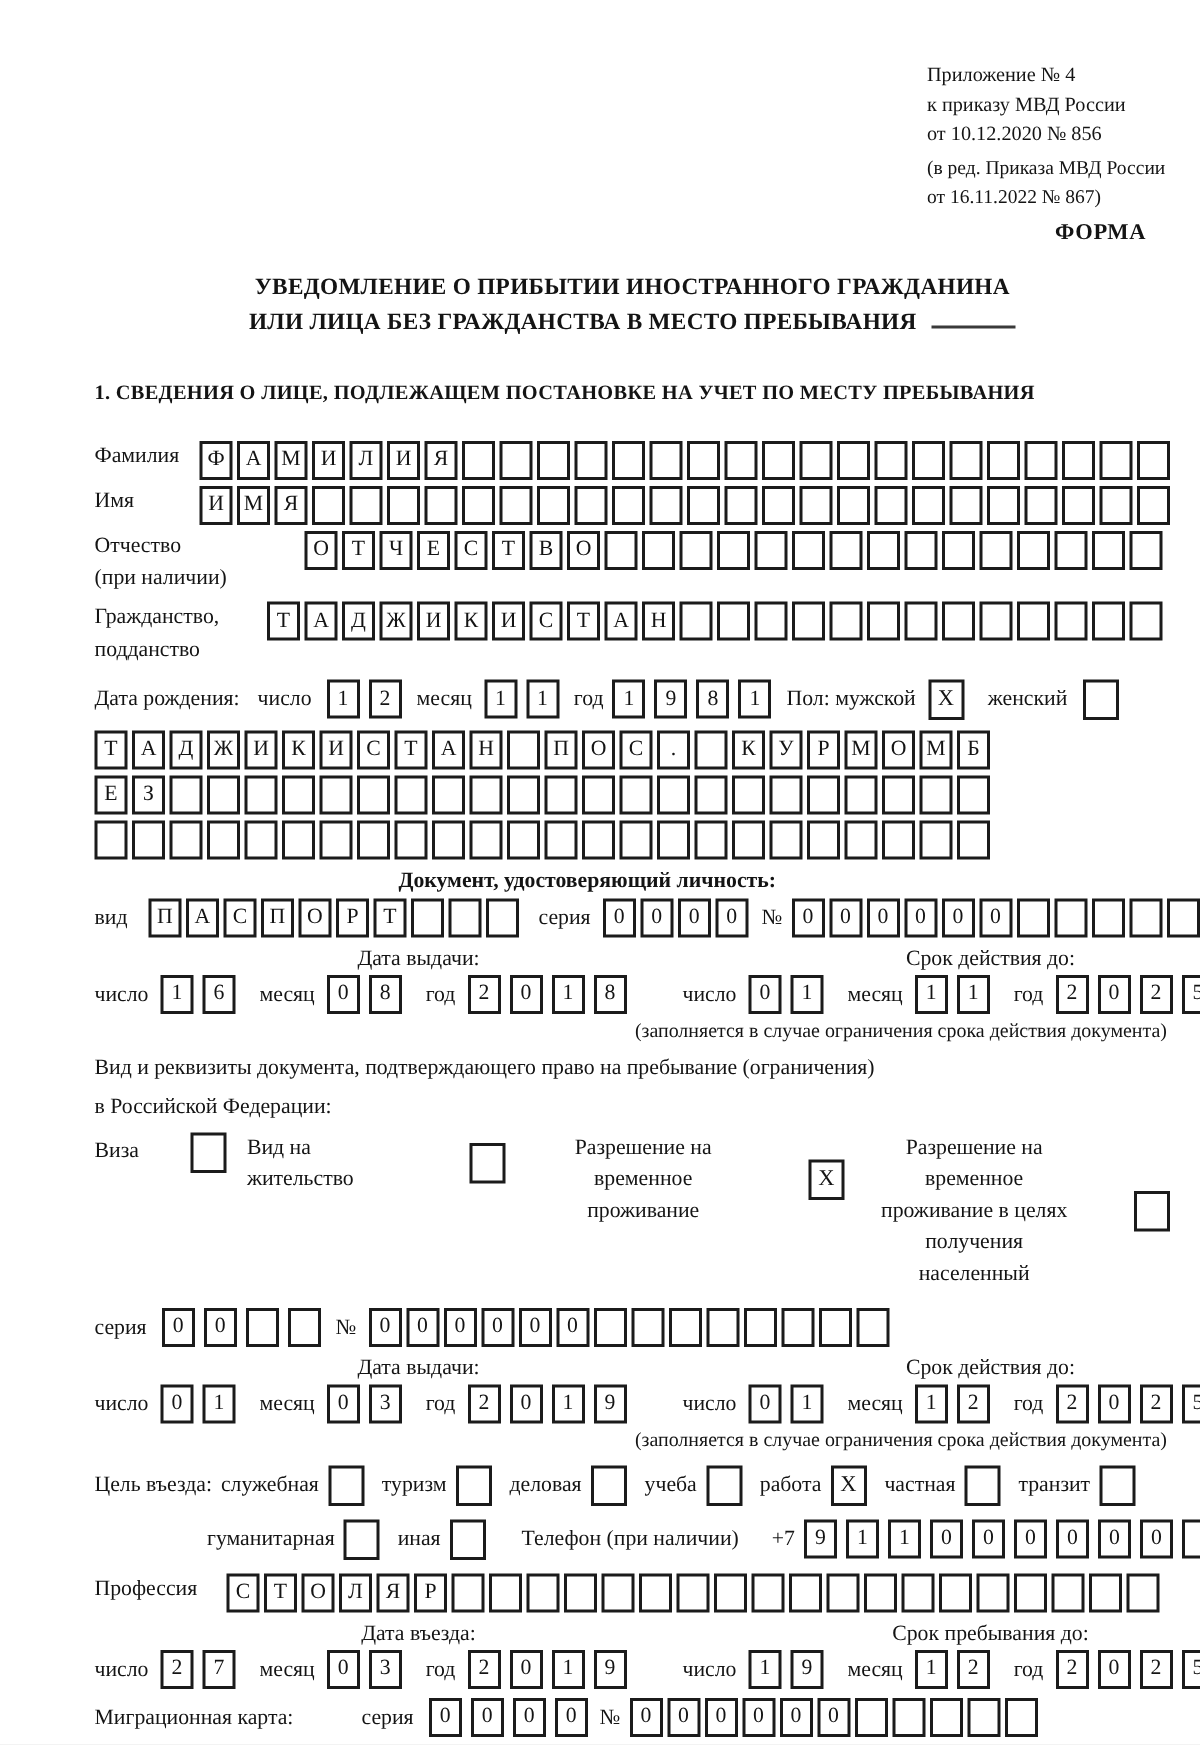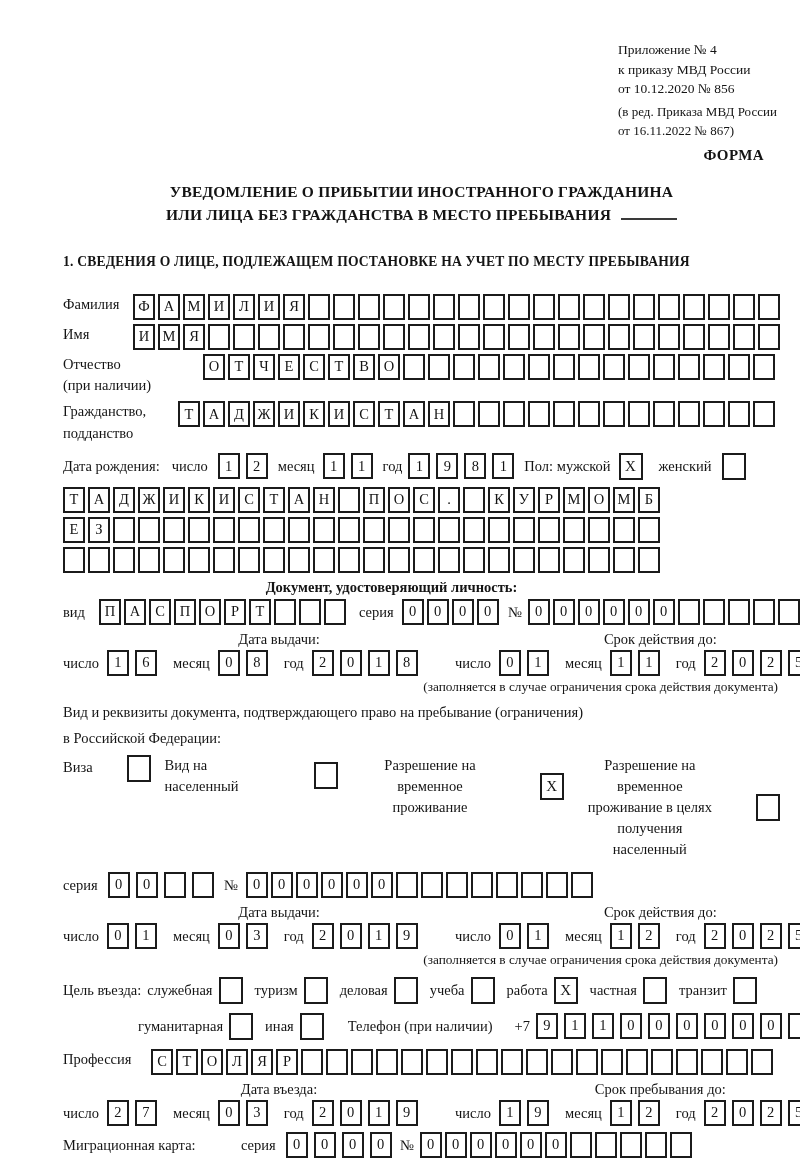--- a/index.html
+++ b/index.html
@@ -413,21 +413,21 @@
 
   <div class="intro">Вид и реквизиты документа, подтверждающего право на пребывание (ограничения)</div>
   <div class="intro">в Российской Федерации:</div>
 
   <div class="optrow">
     <div class="opt" style="margin-right:14px">
       <span class="ol">Виза</span>
       <span class="cbox" style="margin-left:6px"></span>
     </div>
     <div class="opt" style="margin-right:22px">
-      <span class="ol">Вид на населенный</span>
+      <span class="ol">Вид на жительство</span>
       <span class="cbox" style="margin-left:38px"></span>
     </div>
     <div class="opt" style="margin-right:18px">
       <span class="ol ml" style="max-width:182px">Разрешение на временное проживание</span>
       <span class="cbox" style="margin-left:12px">X</span>
     </div>
     <div class="opt">
       <span class="ol ml" style="max-width:178px">Разрешение на временное проживание в целях получения населенный</span>
       <span class="cbox" style="margin-left:10px"></span>
     </div>

